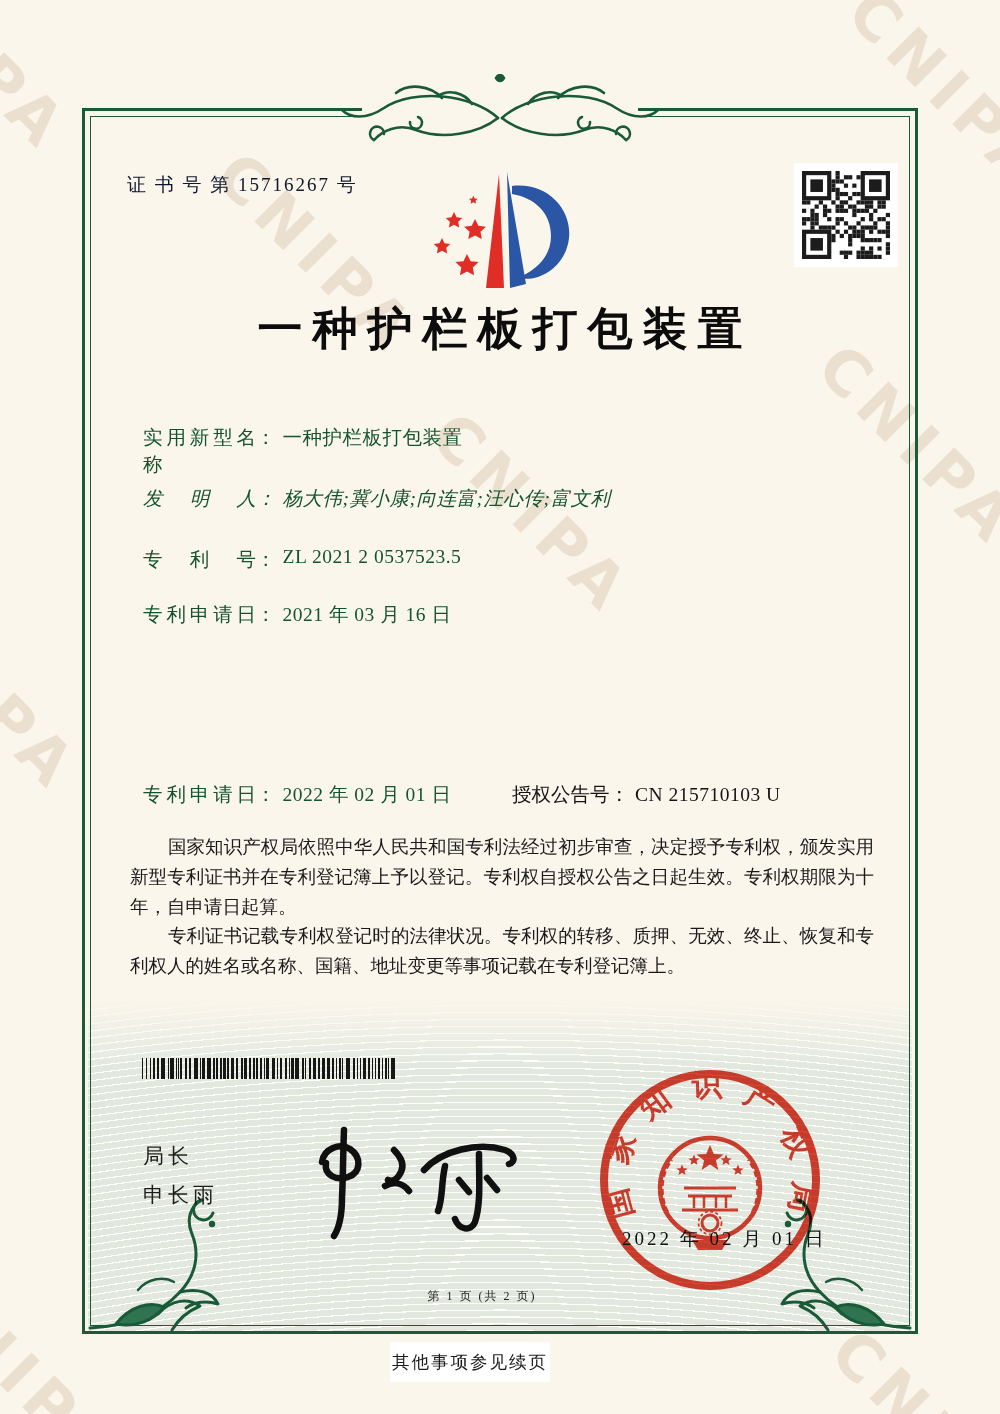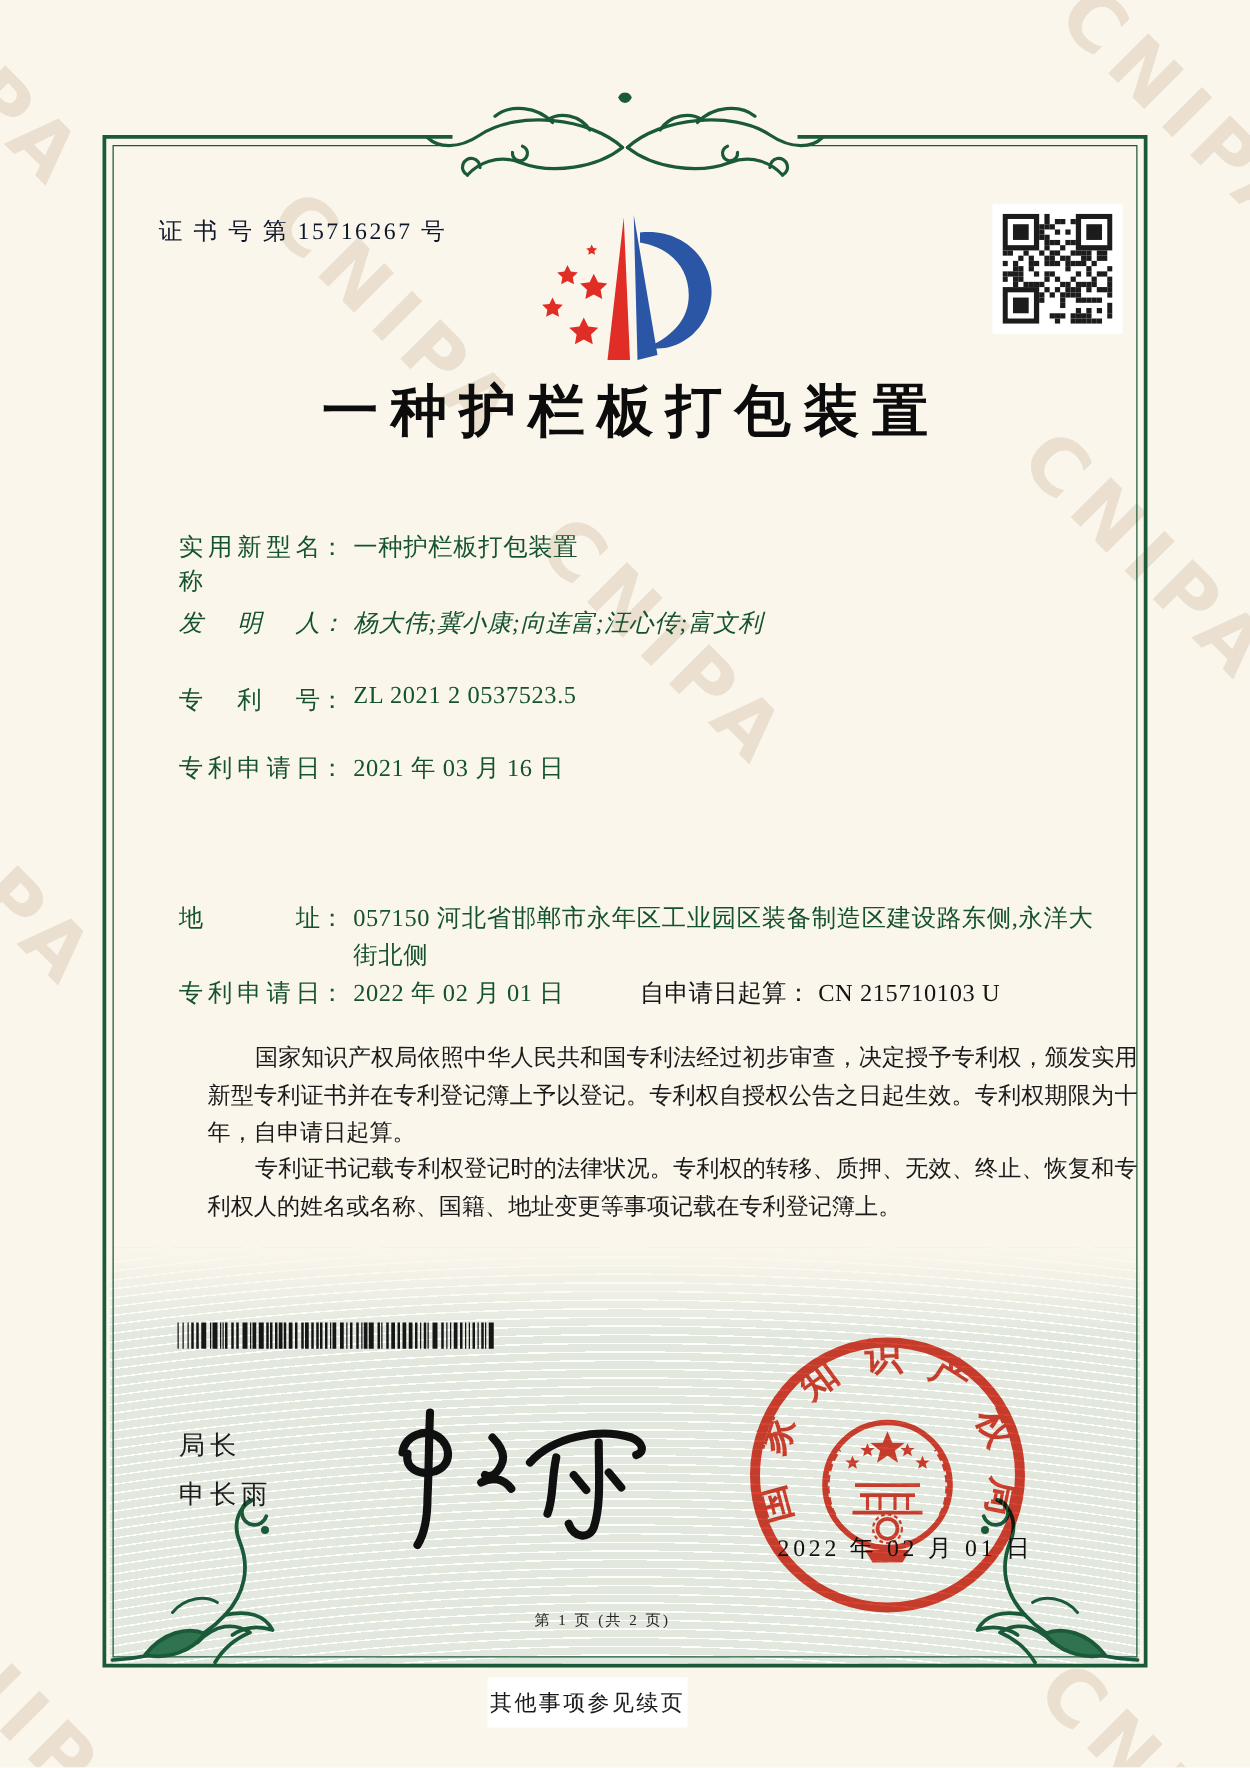--- a/index.html
+++ b/index.html
@@ -48,21 +48,21 @@
   .row{position:absolute;z-index:5;left:143px;font-size:19.5px;color:#14532d;}
   .row .lbl{display:inline-block;width:113px;text-align:justify;text-align-last:justify;
     text-justify:inter-character;vertical-align:top;}
   .row .colon{vertical-align:top;}
   .row .val{display:inline-block;margin-left:7px;vertical-align:top;letter-spacing:.5px;}
   .row .val.wide{width:608px;line-height:29px;}
   .row2{position:absolute;z-index:5;left:512px;font-size:19.5px;color:#141414;}
   .row2 .val{margin-left:6px;letter-spacing:.5px;}
   
   .para{position:absolute;z-index:5;left:130px;width:744px;font-size:18.5px;line-height:30px;
-    text-indent:2.05em;color:#1a1a1a;text-align:justify;margin-left:36px;}
+    text-indent:2.05em;color:#1a1a1a;text-align:justify;}
   
   .barcode{position:absolute;z-index:5;left:142px;top:1058px;width:258px;height:21px;
     display:flex;align-items:stretch;}
   .barcode i{display:block;height:100%;background:#161616;}
   .officer{position:absolute;z-index:5;left:143px;font-size:21px;letter-spacing:4px;color:#1c1c1c;}
   .signature{position:absolute;z-index:5;left:282px;top:1100px;}
   .seal{position:absolute;z-index:6;left:596px;top:1066px;mix-blend-mode:multiply;opacity:.96;}
   .seal-date{position:absolute;z-index:7;left:622px;top:1226px;font-size:19px;letter-spacing:3px;color:#101010;}
   .page-no{position:absolute;z-index:5;left:82px;top:1288px;width:800px;text-align:center;
     font-size:12px;letter-spacing:2px;color:#222;}
@@ -308,28 +308,25 @@
   </div>
   <div class="row" style="top:485px;font-style:italic;">
     <span class="lbl">发明人</span><span class="colon">：</span><span class="val">杨大伟;冀小康;向连富;汪心传;富文利</span>
   </div>
   <div class="row" style="top:546px;">
     <span class="lbl">专利号</span><span class="colon">：</span><span class="val">ZL 2021 2 0537523.5</span>
   </div>
   <div class="row" style="top:601px;">
     <span class="lbl">专利申请日</span><span class="colon">：</span><span class="val">2021 年 03 月 16 日</span>
   </div>
-  <div class="row" style="top:721px;">
-    <span class="lbl">地址</span><span class="colon">：</span><span class="val wide">057150 河北省邯郸市永年区工业园区装备制造区建设路东侧,永洋大街北侧</span>
-  </div>
   <div class="row" style="top:781px;">
     <span class="lbl">专利申请日</span><span class="colon">：</span><span class="val">2022 年 02 月 01 日</span>
   </div>
   <div class="row2" style="top:781px;">
-    <span>自申请日起算</span><span>：</span><span class="val">CN 215710103 U</span>
+    <span>授权公告号</span><span>：</span><span class="val">CN 215710103 U</span>
   </div>
 
   <div class="para" style="top:832px;">国家知识产权局依照中华人民共和国专利法经过初步审查，决定授予专利权，颁发实用新型专利证书并在专利登记簿上予以登记。专利权自授权公告之日起生效。专利权期限为十年，自申请日起算。</div>
   <div class="para" style="top:921px;">专利证书记载专利权登记时的法律状况。专利权的转移、质押、无效、终止、恢复和专利权人的姓名或名称、国籍、地址变更等事项记载在专利登记簿上。</div>
 
   <div class="barcode" id="barcode">
       <i style="width:1px;margin-right:3px"></i>
       <i style="width:1px;margin-right:3px"></i>
       <i style="width:1px;margin-right:2px"></i>
       <i style="width:2px;margin-right:2px"></i>

